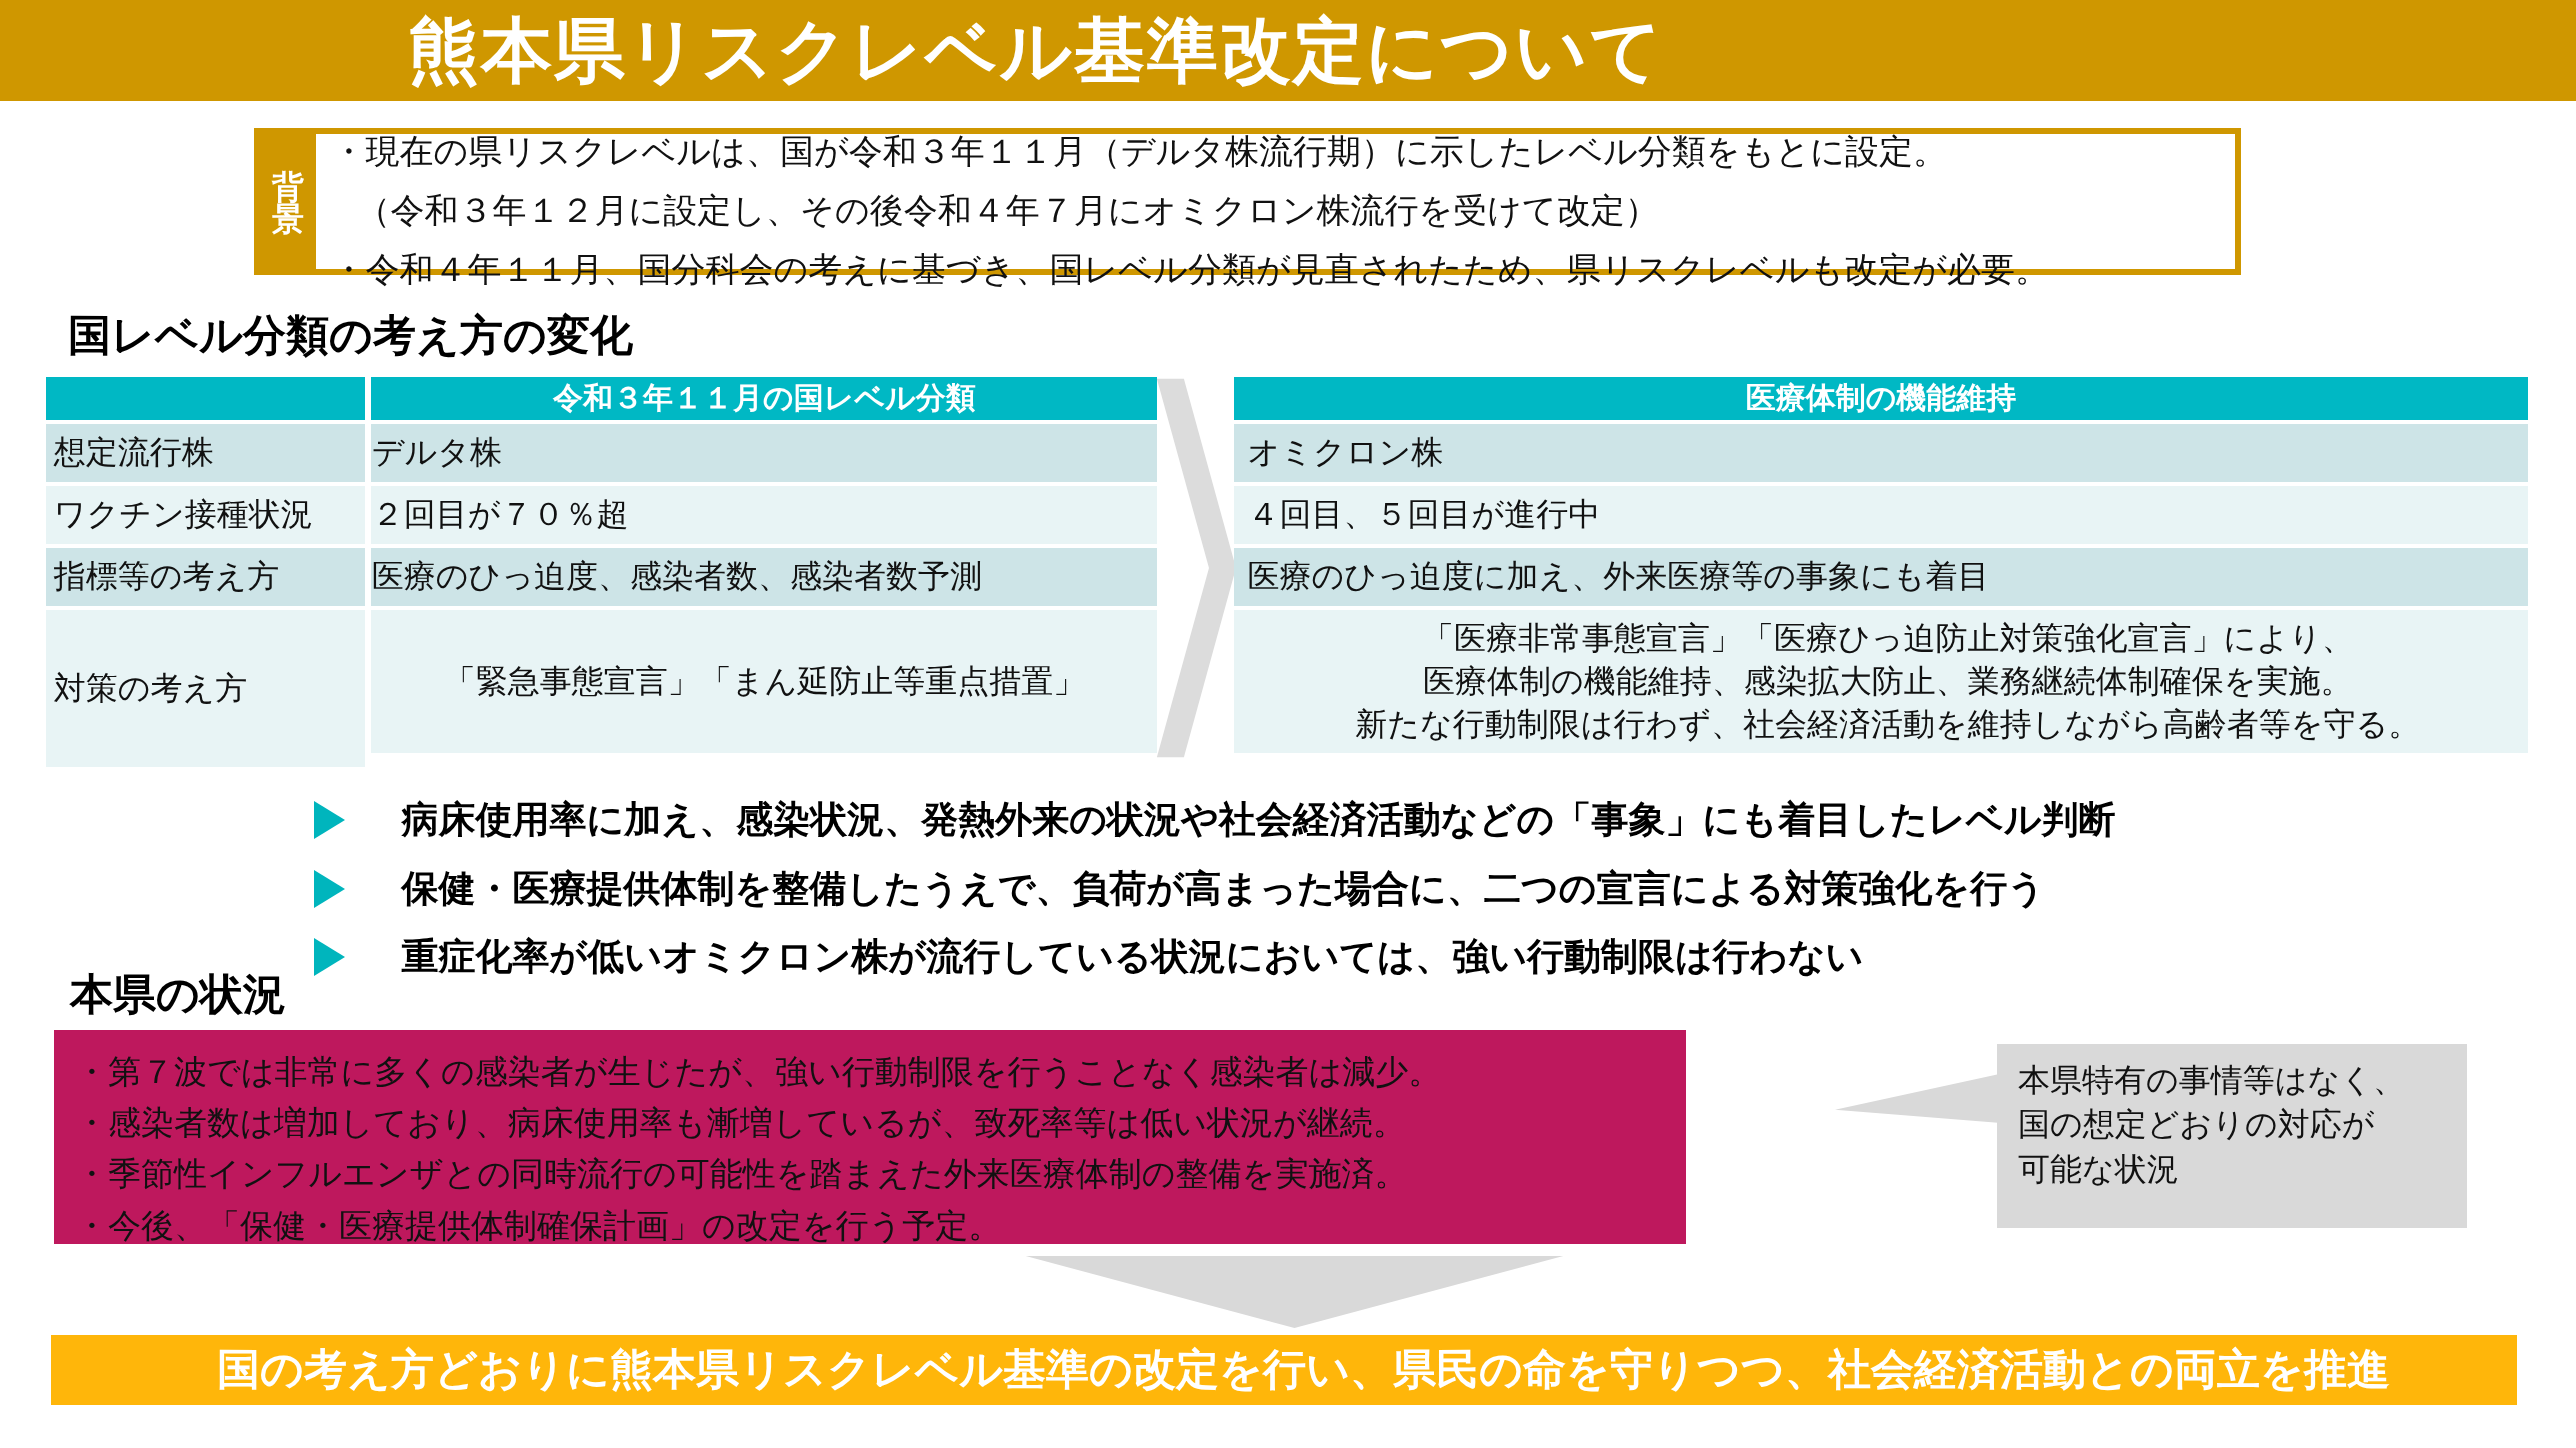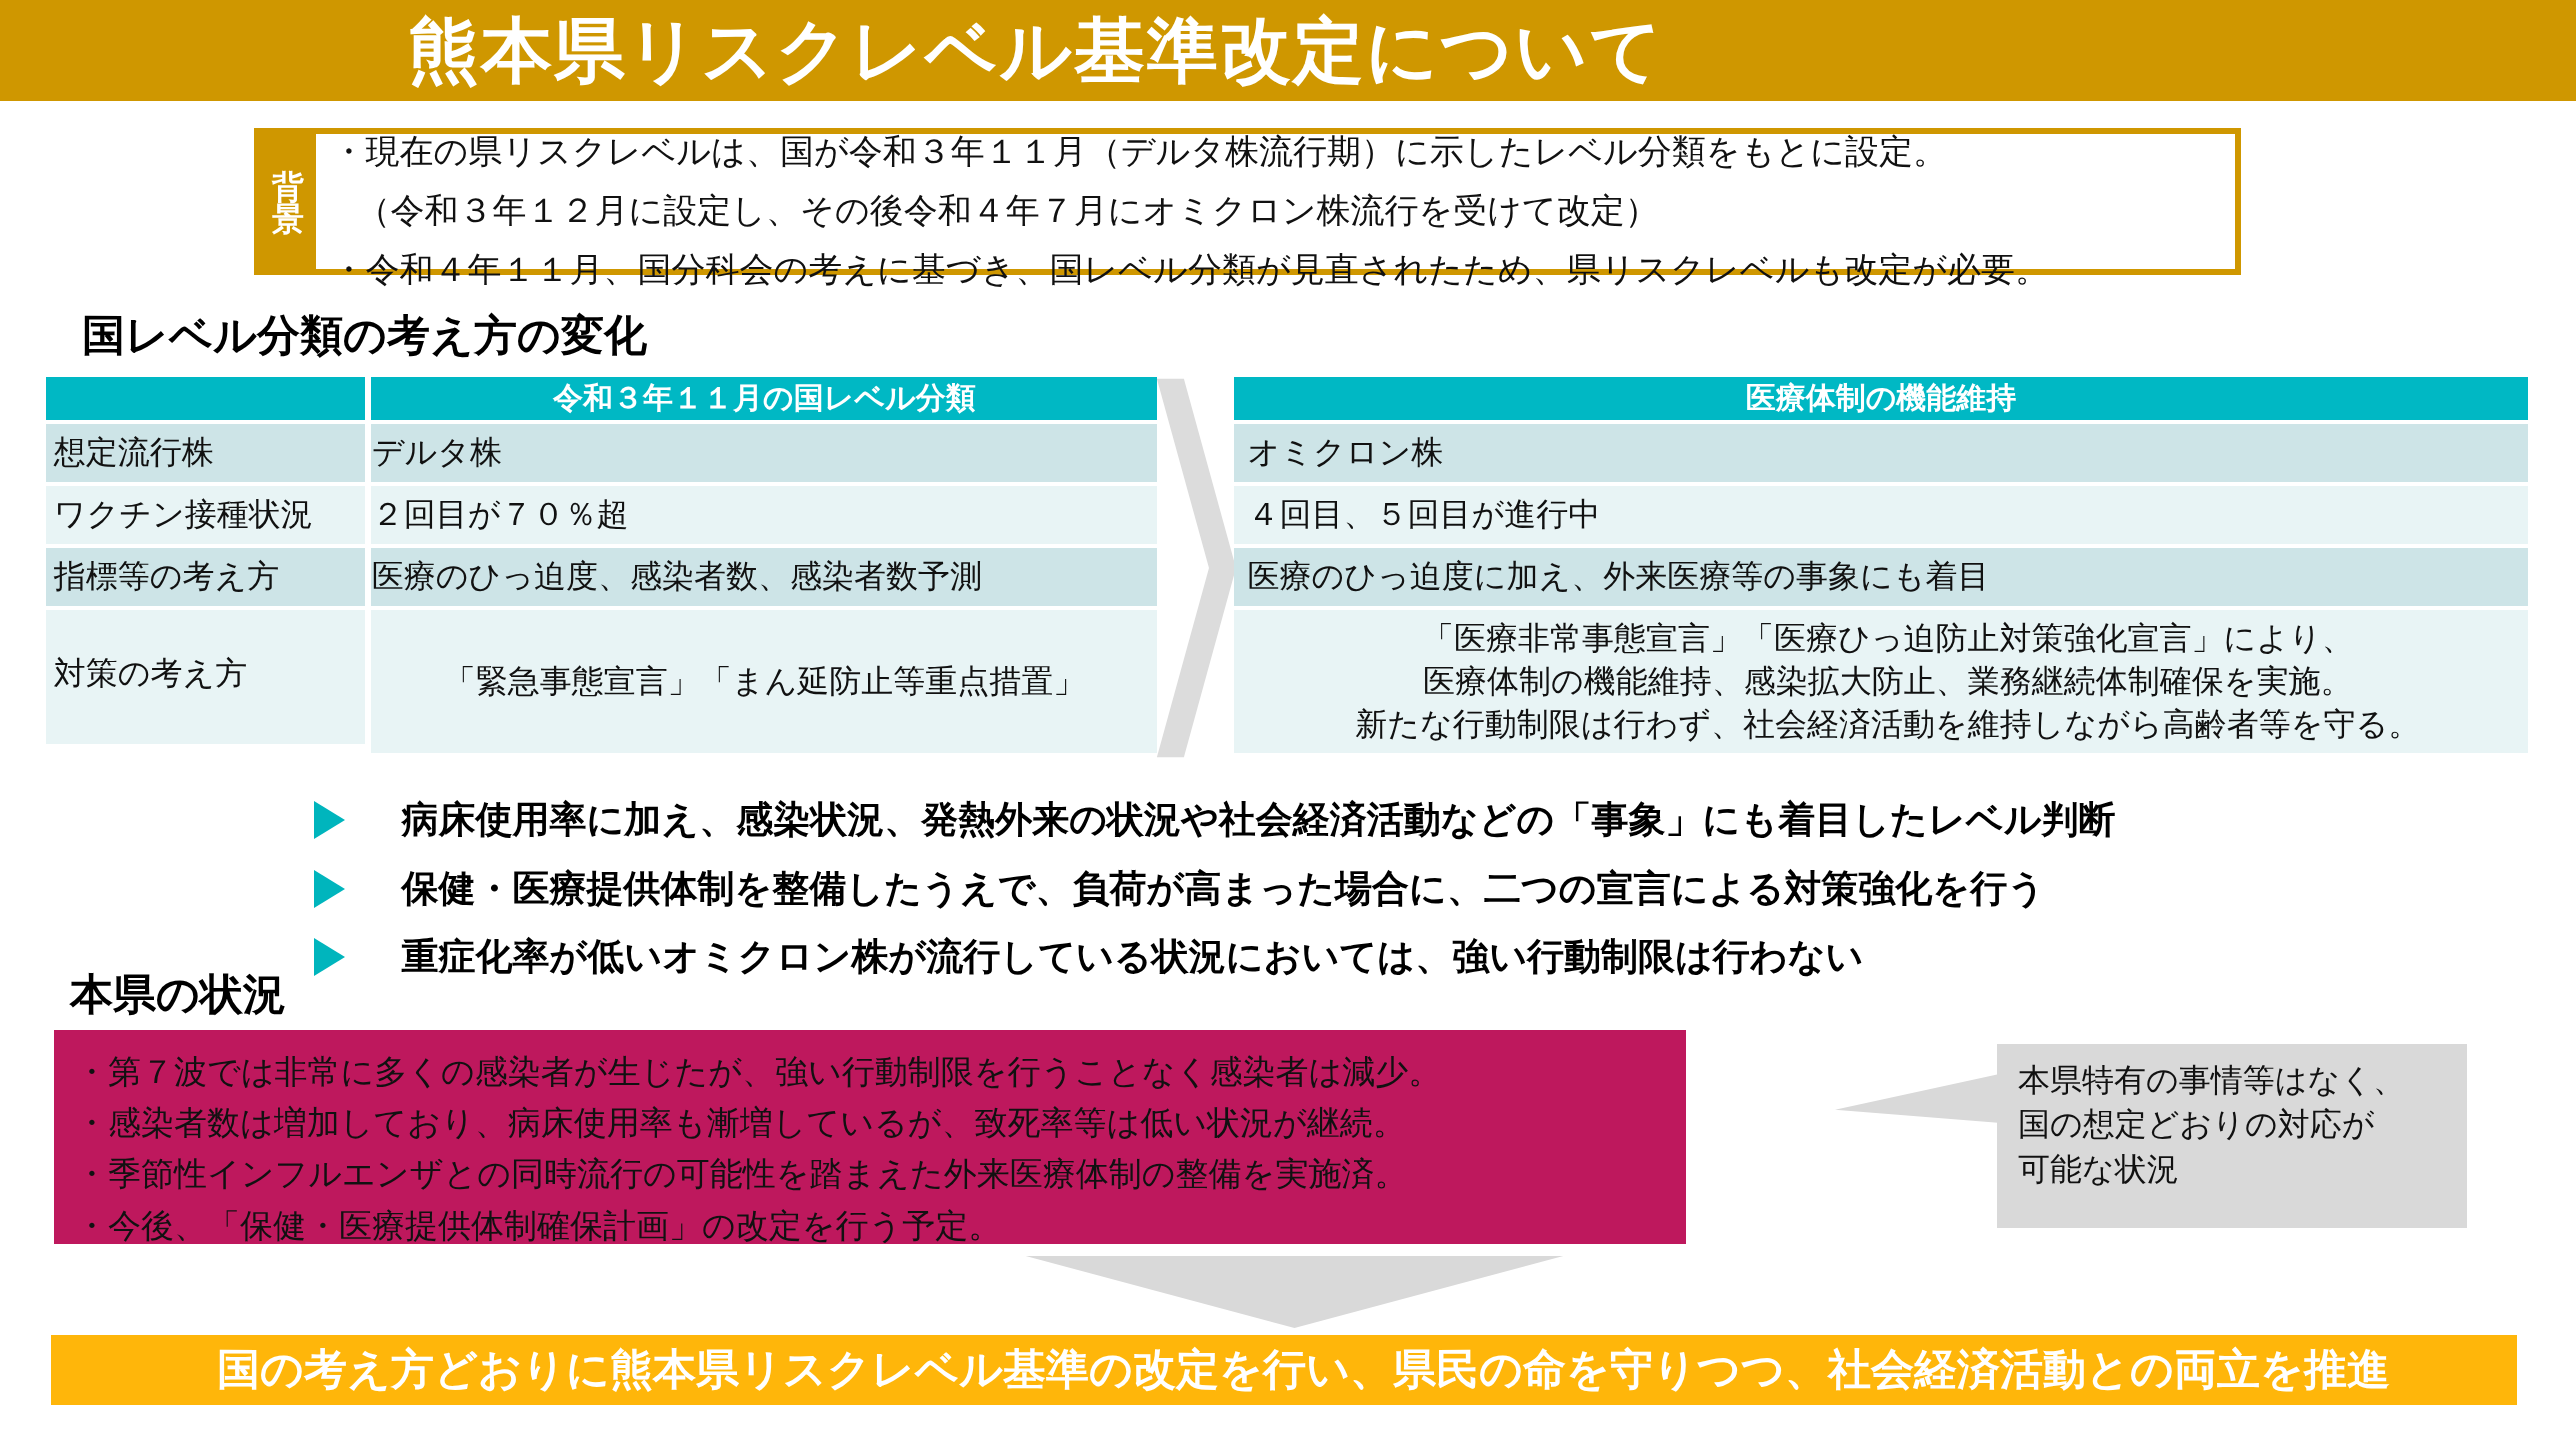--- a/index.html
+++ b/index.html
@@ -37,21 +37,21 @@
     flex:1;padding:7.7px 9.7px 5.8px 15.5px;box-sizing:border-box;
     display:flex;flex-direction:column;justify-content:center;
   }
   #bg-lines .bline{font-size:34px;line-height:1.30;white-space:nowrap;margin-top:15px;}
 
   
   .sec-head{
     position:absolute;font-size:43px;font-weight:bold;color:#000000;
     white-space:nowrap;
   }
-  #head-kuni{left:82px;top:307px;}
+  #head-kuni{left:68px;top:307px;}
   #head-honken{left:70px;top:966px;}
 
   
   .cmp-table{position:absolute;top:377px;}
   #table-left{left:46px;width:1111px;}
   #table-right{left:1234px;width:1294px;}
 
   .hdr{height:43px;background:#00b8c4;color:#ffffff;
        font-size:30px;font-weight:bold;display:flex;align-items:center;
        justify-content:center;box-sizing:border-box;}
@@ -161,21 +161,21 @@
   <div class="gap"></div>
 
   <div class="trow">
     <div class="tcell c-label shade-a" style="height:58px;">指標等の考え方</div>
     <div class="vsep"></div>
     <div class="tcell c-val shade-a" style="height:58px;">医療のひっ迫度、感染者数、感染者数予測</div>
   </div>
   <div class="gap"></div>
 
   <div class="trow">
-    <div class="tcell c-label shade-b" style="height:134px;font-family:Liberation Mono, monospace;">対策の考え方</div>
+    <div class="tcell c-label shade-b" style="height:157px;">対策の考え方</div>
     <div class="vsep"></div>
     <div class="tcell c-val shade-b cellwrap" style="height:143px;">
       <div>「緊急事態宣言」「まん延防止等重点措置」</div>
     </div>
   </div>
 </div>
 
 <svg id="chevron-between" viewBox="0 0 90 400">
   <polygon points="6,4 60,200 6,396 34,396 88,200 34,4" fill="#dcdcdc"></polygon>
 </svg>

